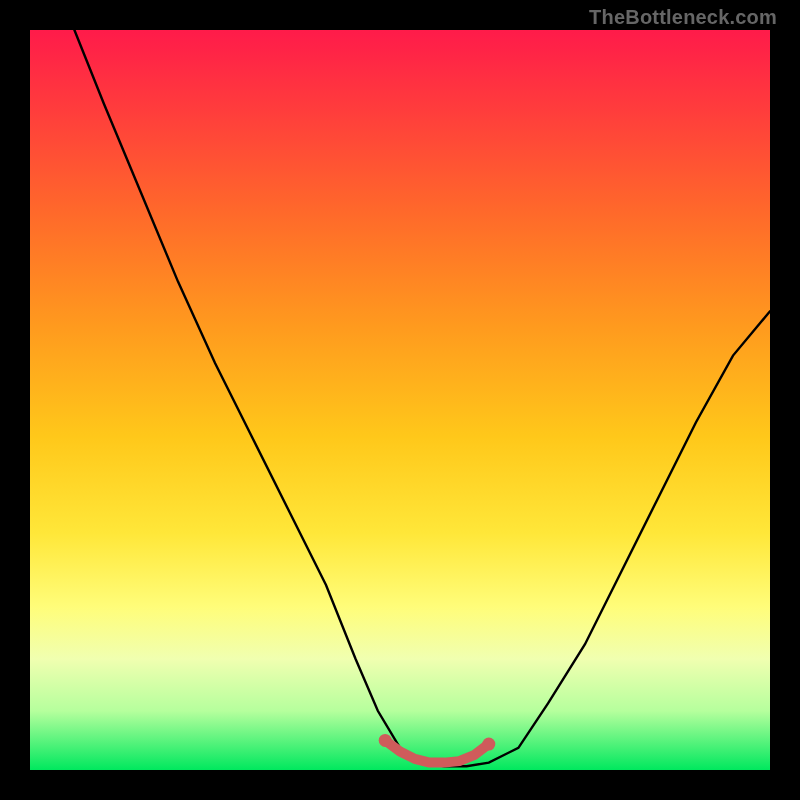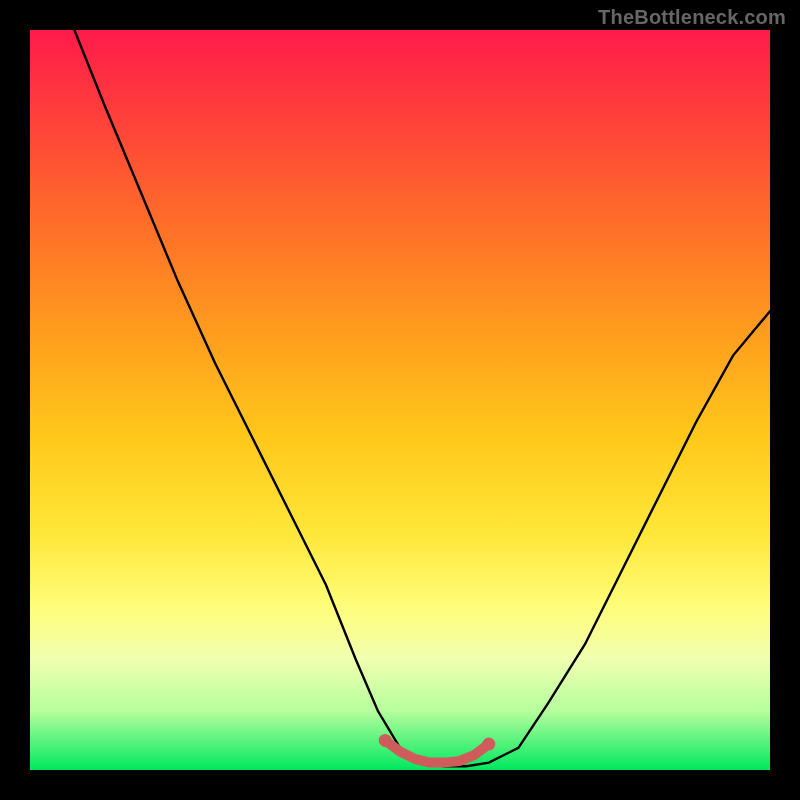--- a/index.html
+++ b/index.html
@@ -24,21 +24,21 @@
       #ffc81a 55%,
       #ffe739 68%,
       #fffd7a 78%,
       #f0ffb0 85%,
       #b6ff9d 92%,
       #00e85e 100%);
   }
   .watermark {
     position: absolute;
     top: 6px;
-    right: 14px;
+    right: 23px;
     font: 600 20px Arial, Helvetica, sans-serif;
     color: #666;
     letter-spacing: 0.2px;
     user-select: none;
   }
   svg.curve {
     position: absolute;
     left: 0; top: 0;
     width: 740px; height: 740px;
     overflow: visible;

